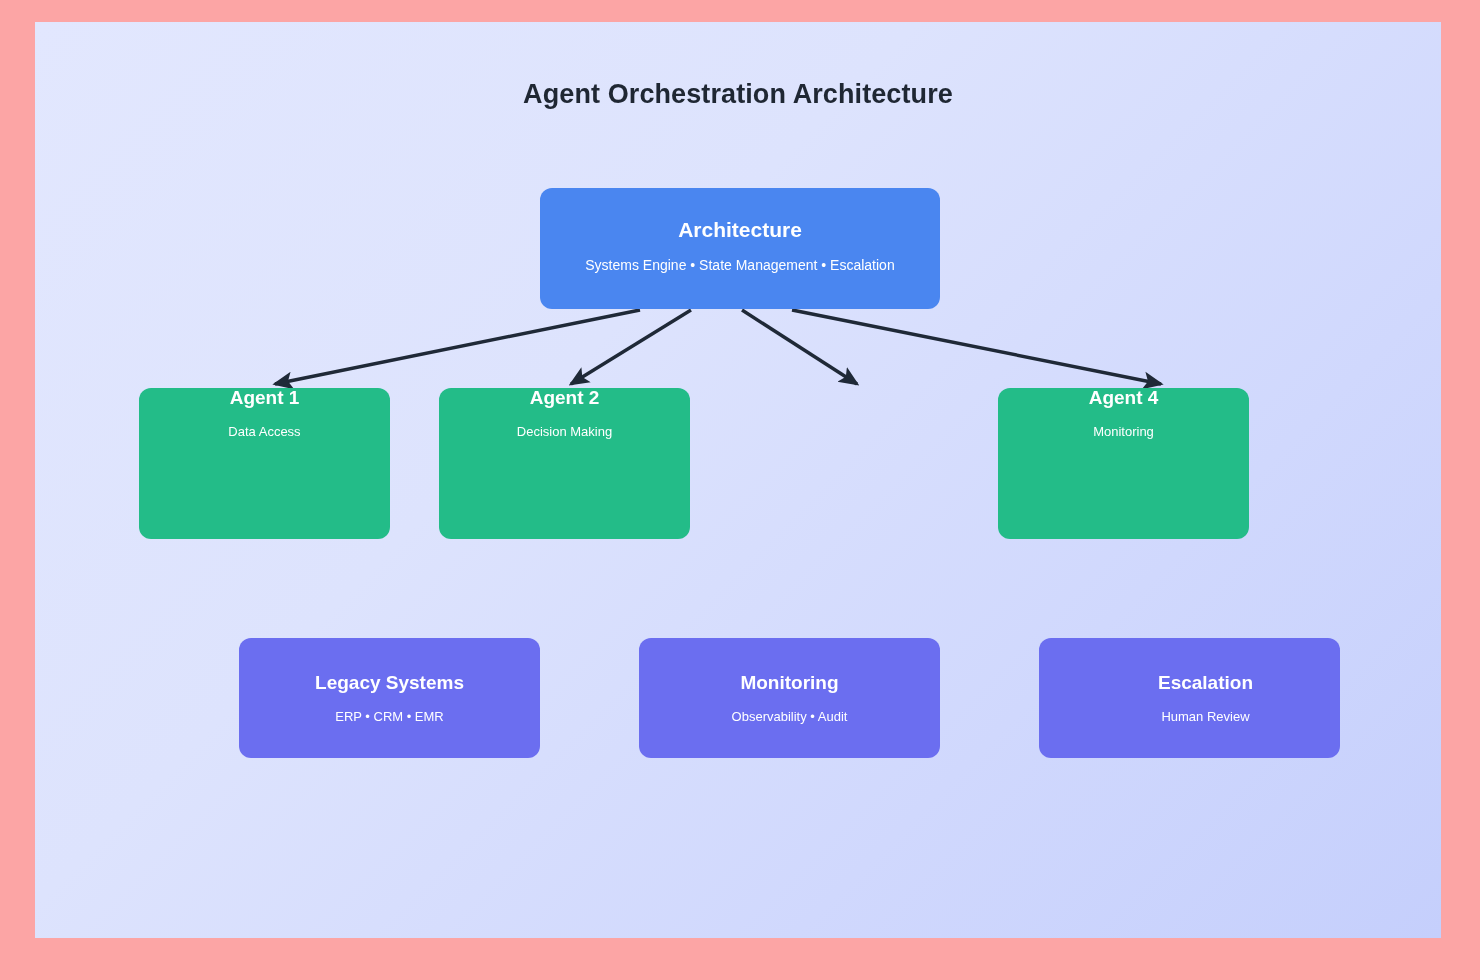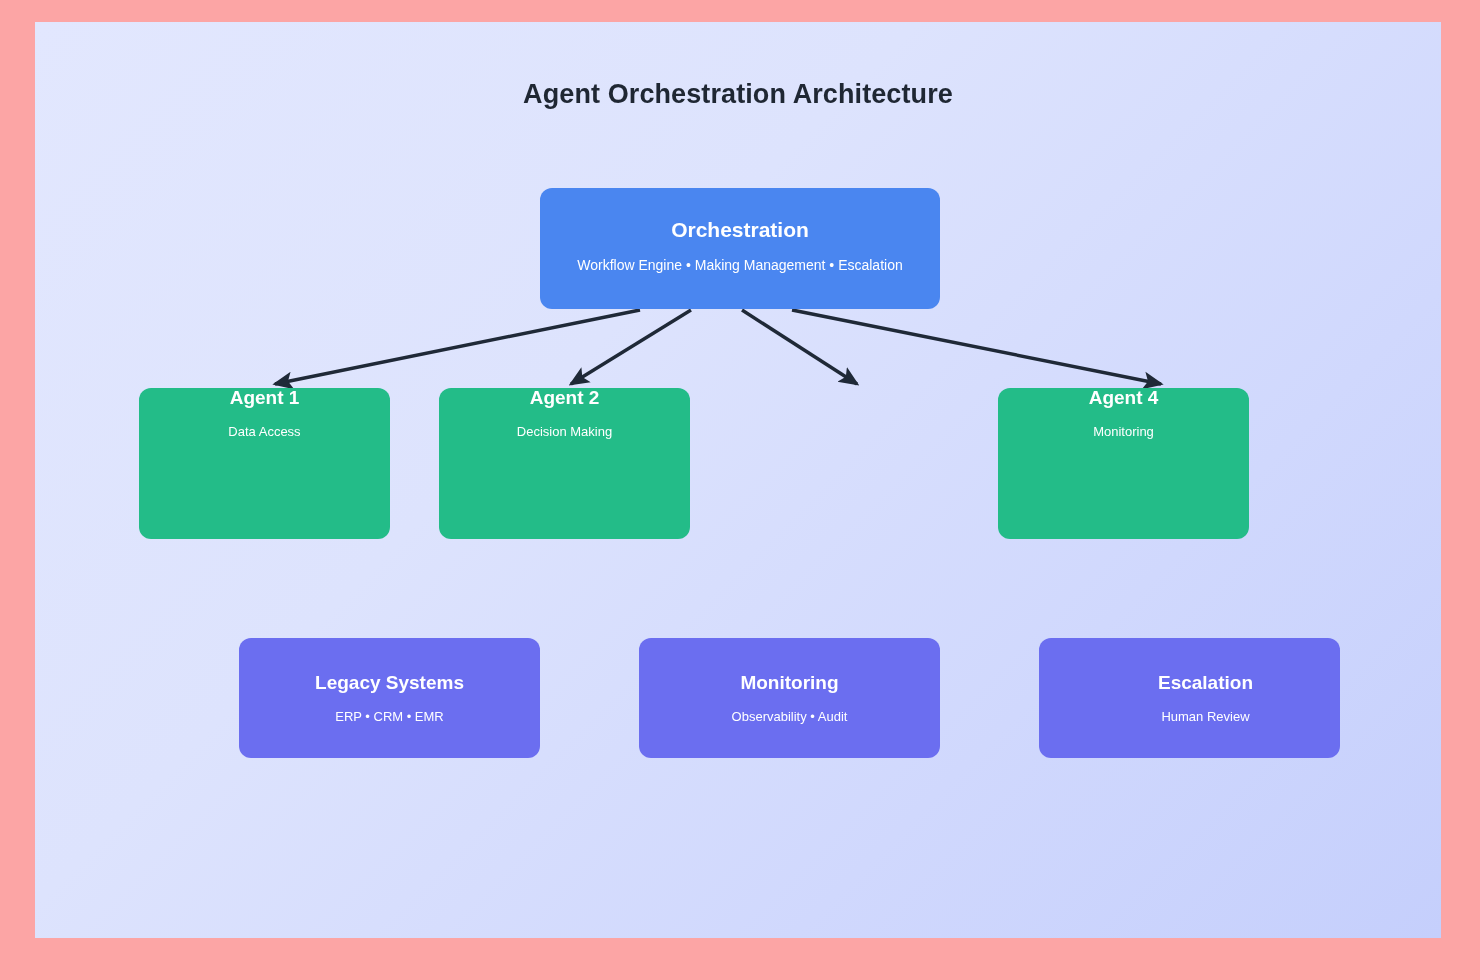--- a/index.html
+++ b/index.html
@@ -135,22 +135,22 @@
       </defs>
       <g stroke="#1f2937" stroke-width="3.4" fill="none" marker-end="url(#arrowhead)" stroke-linecap="butt">
         <line x1="605" y1="288" x2="240" y2="362"></line>
         <line x1="656" y1="288" x2="536" y2="362"></line>
         <line x1="707" y1="288" x2="822" y2="362"></line>
         <line x1="757" y1="288" x2="1126" y2="362"></line>
       </g>
     </svg>
 
     <div class="node" id="node-orchestrator">
-      <div class="node-title">Orchestration</div>
-      <div class="node-subtitle">Workflow Engine • Making Management • Escalation</div>
+      <div class="node-title">Architecture</div>
+      <div class="node-subtitle">Systems Engine • State Management • Escalation</div>
     </div>
 
     <div class="node node-agent" id="node-agent-1">
       <div class="node-title">Agent 1</div>
       <div class="node-subtitle">Data Access</div>
     </div>
 
     <div class="node node-agent" id="node-agent-2">
       <div class="node-title">Agent 2</div>
       <div class="node-subtitle">Decision Making</div>

